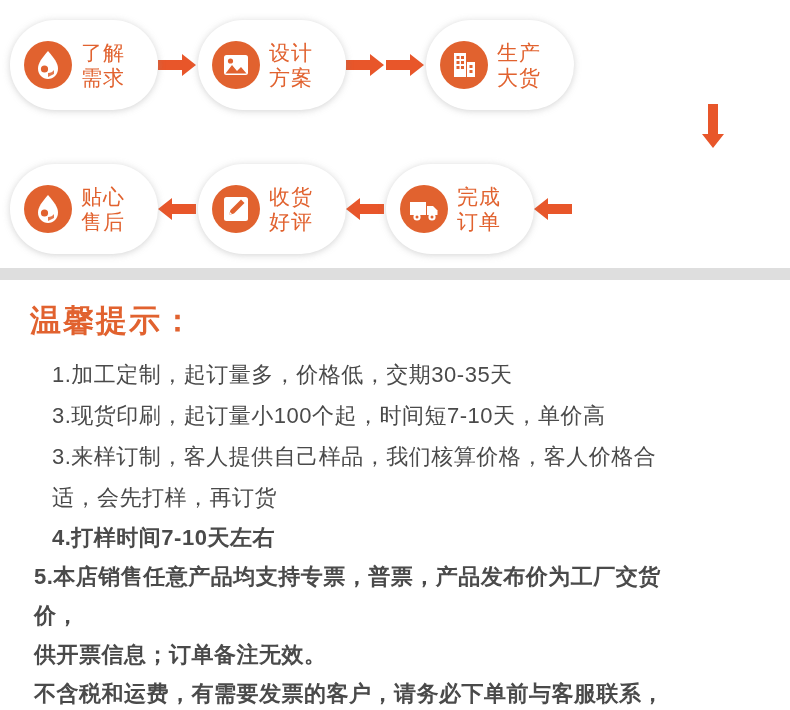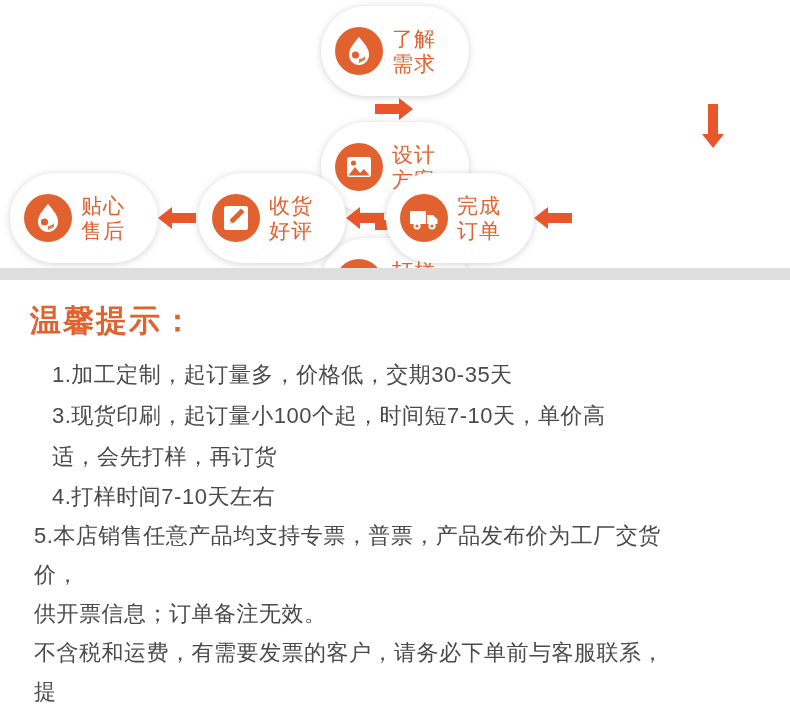--- a/index.html
+++ b/index.html
@@ -25,22 +25,22 @@
     background: #ffffff;
   }
   .flow-row {
     position: absolute;
     left: 0;
     width: 790px;
     height: 106px;
     display: flex;
     align-items: center;
   }
-  .row1 { top: 6px; flex-direction: column; }
-  .row2 { top: 165px; }
+  .row1 { top: 12px; }
+  .row2 { top: 156px; }
 
   .node {
     position: relative;
     width: 148px;
     height: 90px;
     border-radius: 46px;
     background: #ffffff;
     box-shadow: 0 1px 7px rgba(140,140,140,0.38);
     display: flex;
     align-items: center;
@@ -121,21 +121,21 @@
   }
   .notice-list li {
     color: #4a4a4a;
     font-size: 22px;
     line-height: 41px;
     letter-spacing: 0.5px;
     margin: 0;
     padding: 0;
   }
   .notice-list li.indent { padding-left: 18px; }
-  .notice-list li.tight { line-height: 39px; }
+  .notice-list li.tight { line-height: 39px; font-weight: bold; }
 </style>
 </head>
 <body>
 
 <div id="page">
 
   <div class="flow">
 
     <div class="flow-row row1">
       <div class="spacer-left"></div>
@@ -171,35 +171,20 @@
         <span class="label">设计
 方案</span>
       </div>
 
       <div class="h-arrow">
         <svg width="40" height="26" viewBox="0 0 40 26">
           <path d="M0 8 L24 8 L24 2 L38 13 L24 24 L24 18 L0 18 Z" fill="#e8562a"></path>
         </svg>
       </div>
 
-      <div class="node">
-        <span class="icon-wrap">
-          <svg width="50" height="50" viewBox="0 0 50 50">
-            <circle cx="25" cy="25" r="24" fill="#e1622f"></circle>
-            <g stroke="#ffffff" stroke-width="3" stroke-linecap="round" fill="none">
-              <path d="M17 14 L25 25 L33 14"></path>
-              <path d="M25 25 L25 37"></path>
-              <path d="M17.5 27 L32.5 27"></path>
-              <path d="M17.5 32 L32.5 32"></path>
-            </g>
-          </svg>
-        </span>
-        <span class="label">打样
-确认</span>
-      </div>
 
       <div class="h-arrow">
         <svg width="40" height="26" viewBox="0 0 40 26">
           <path d="M0 8 L24 8 L24 2 L38 13 L24 24 L24 18 L0 18 Z" fill="#e8562a"></path>
         </svg>
       </div>
 
       <div class="node">
         <span class="icon-wrap">
           <svg width="50" height="50" viewBox="0 0 50 50">
@@ -295,20 +280,21 @@
     </div>
   </div>
 
   <div class="divider"></div>
 
   <div class="notice">
     <h2 class="notice-title">温馨提示：</h2>
     <ul class="notice-list">
       <li class="indent">1.加工定制，起订量多，价格低，交期30-35天</li>
       <li class="indent">3.现货印刷，起订量小100个起，时间短7-10天，单价高</li>
+      <li class="indent">3.来样订制，客人提供自己样品，我们核算价格，客人价格合</li>
       <li class="indent">适，会先打样，再订货</li>
       <li class="indent tight">4.打样时间7-10天左右</li>
       <li class="tight">5.本店销售任意产品均支持专票，普票，产品发布价为工厂交货价，</li>
       <li class="tight">供开票信息；订单备注无效。</li>
       <li class="tight">不含税和运费，有需要发票的客户，请务必下单前与客服联系，提</li>
     </ul>
   </div>
 
 </div>
 

